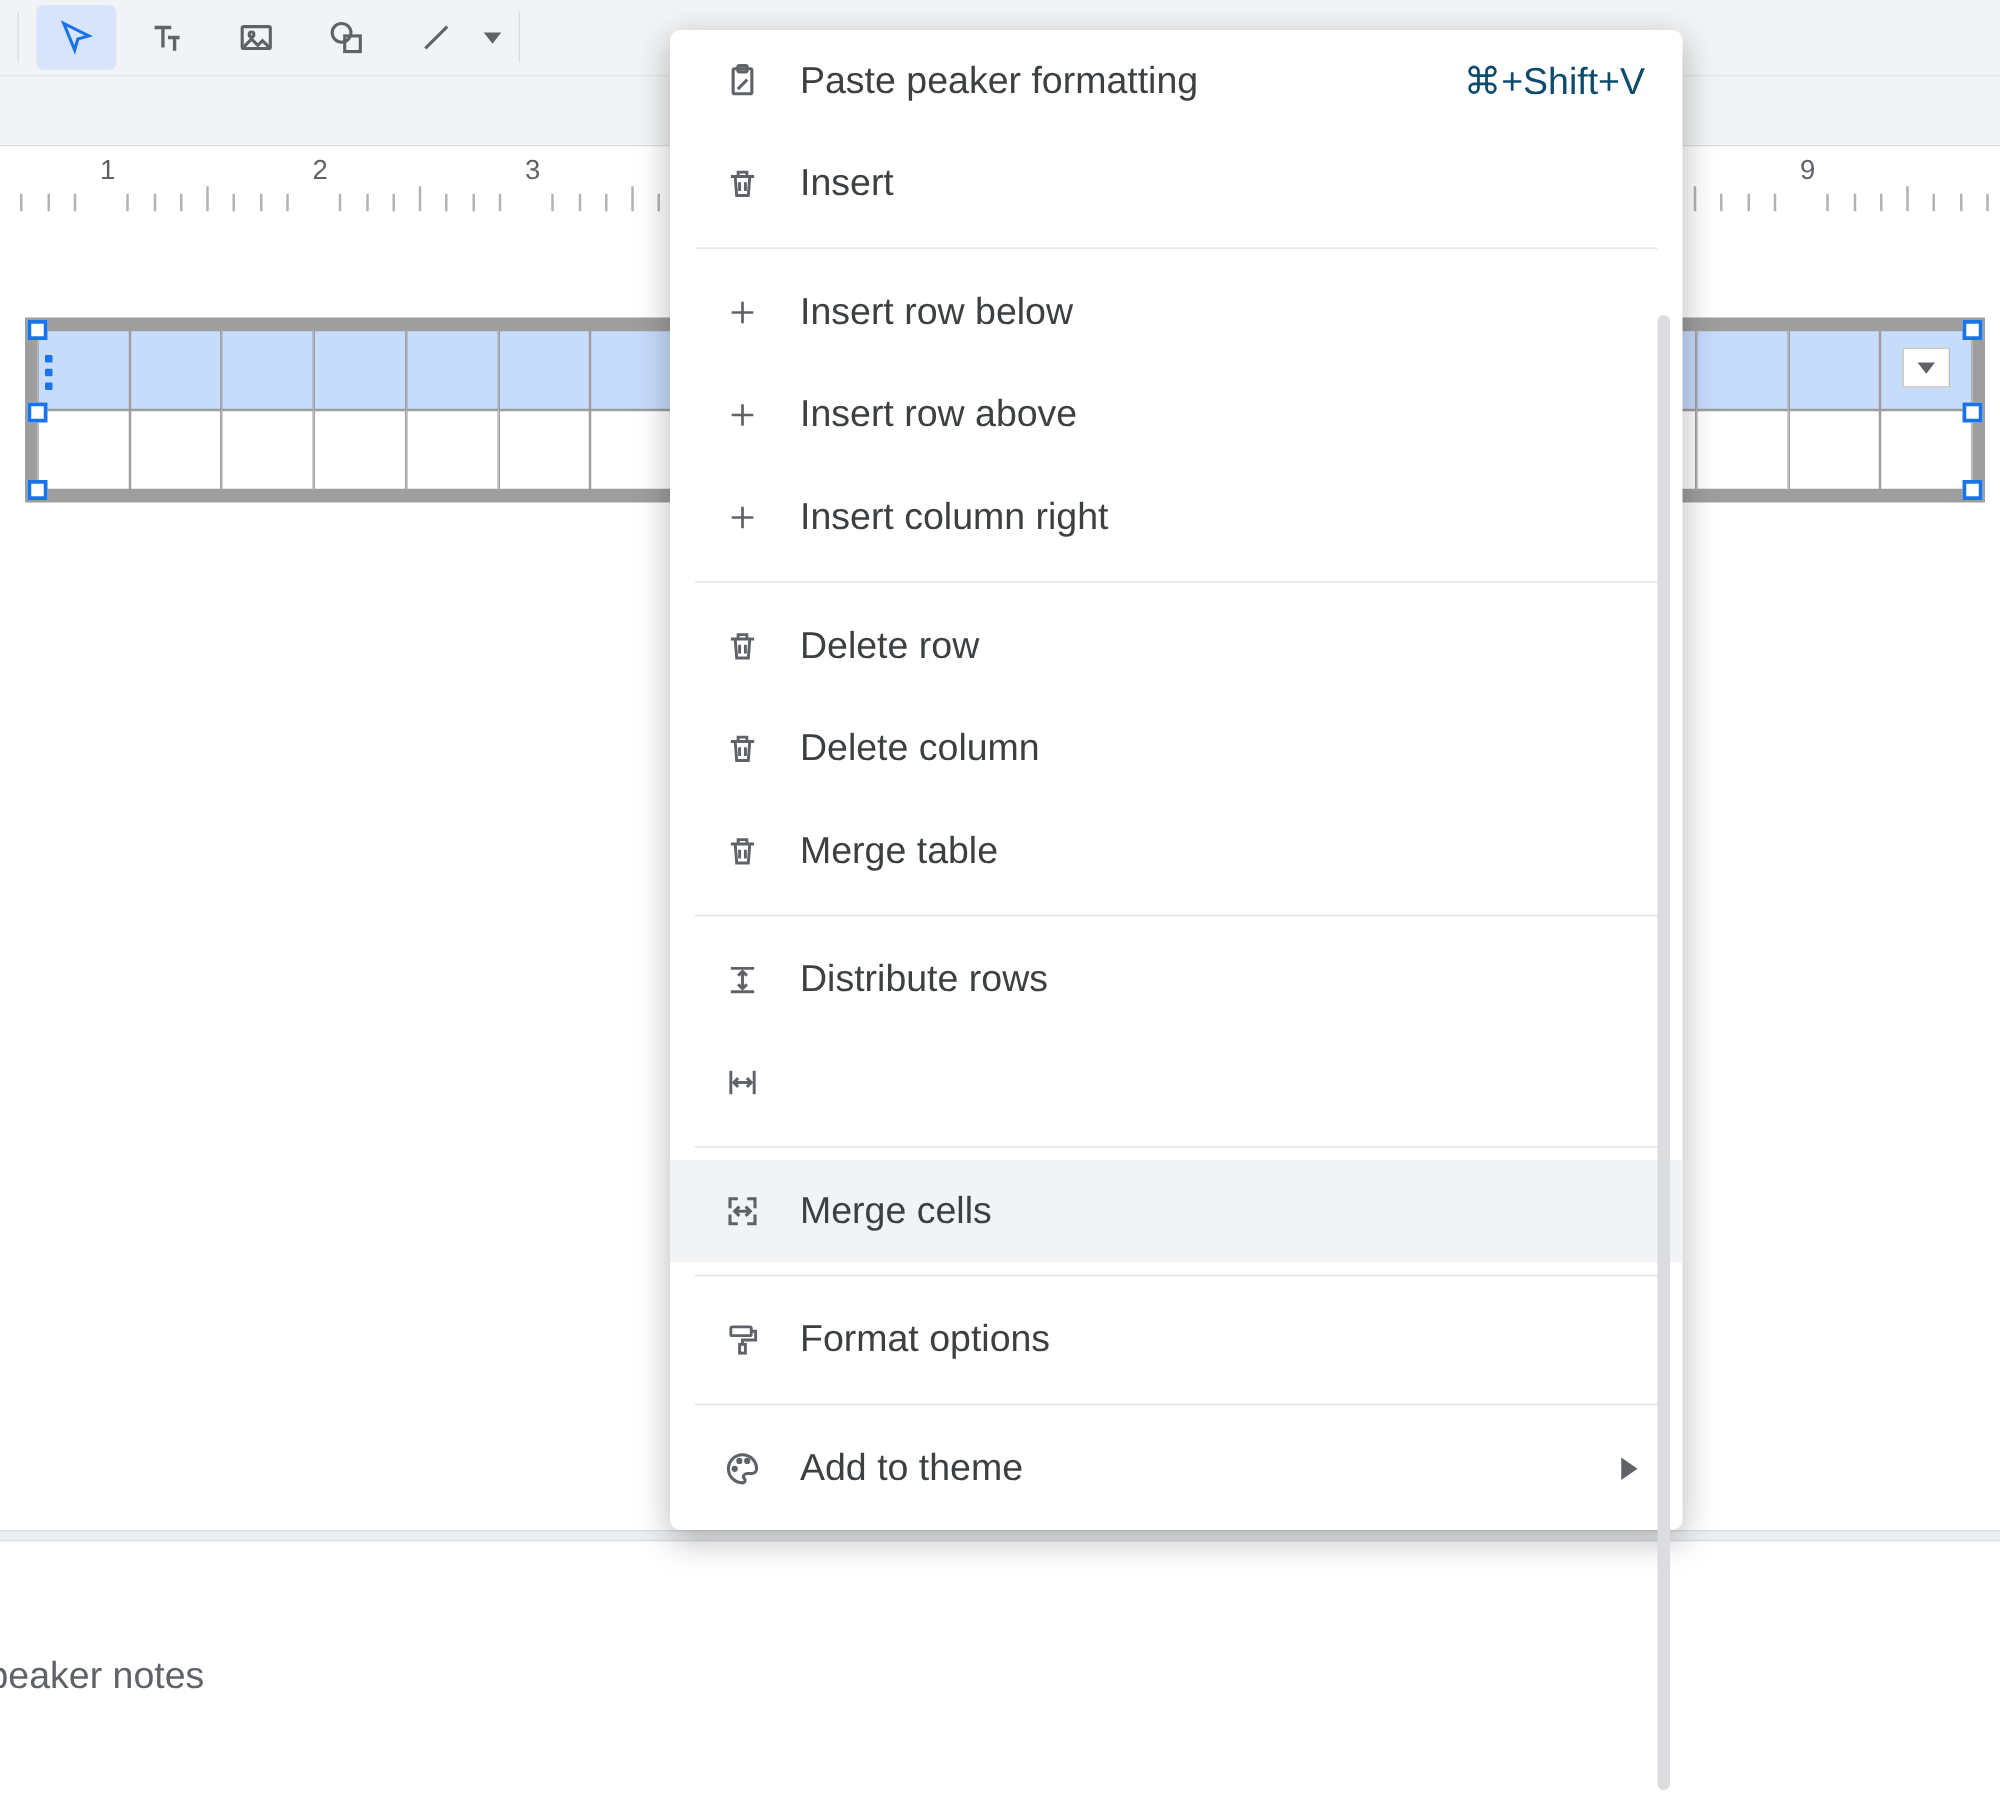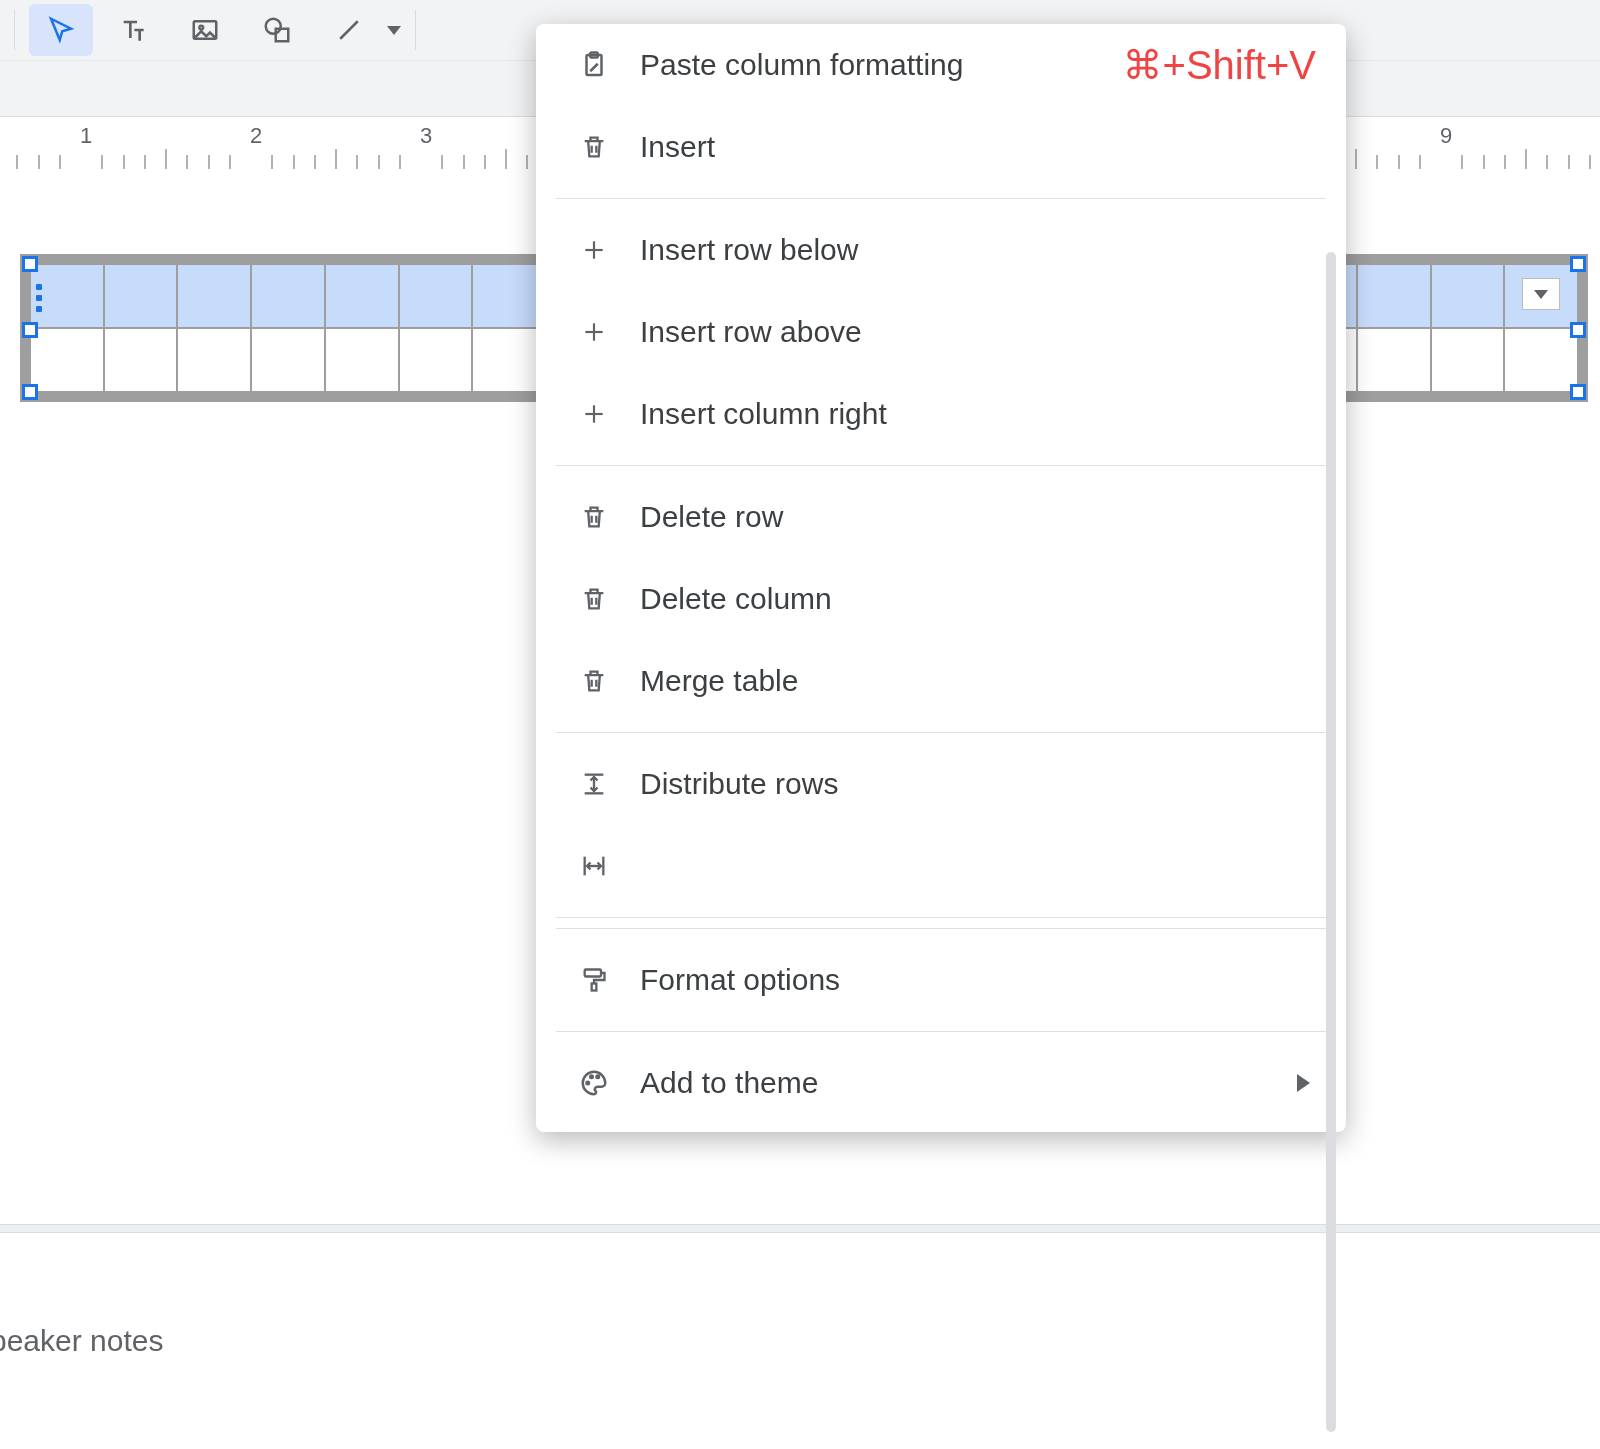--- a/index.html
+++ b/index.html
@@ -37,21 +37,21 @@
   .notes-sep{position:absolute;left:0;right:0;bottom:216px;height:8px;background:#eceff1;border-top:1px solid #dadce0}
   .notes{position:absolute;left:0;right:0;bottom:0;height:216px;background:#fff;border-top:1px solid #dadce0;display:flex;align-items:center;padding-left:0}
   .notes-text{font-size:30px;color:#5f6368;margin-left:-10px}
   
   .ctx{position:absolute;left:536px;top:24px;width:810px;background:#fff;border-radius:8px;box-shadow:0 8px 28px rgba(0,0,0,.28);padding-bottom:8px}
   .ctx-scroll{position:absolute;right:10px;top:228px;width:10px;height:1180px;background:#dadce0;border-radius:6px}
   .citem{display:flex;align-items:center;height:82px;padding:0 30px 0 34px;font-size:30px;color:#3c4043;position:relative}
   .citem.hover{background:#f1f3f4}
   .cico{width:48px;height:48px;display:flex;align-items:center;justify-content:center;margin-right:22px;color:#5f6368}
   .clabel{flex:1}
-  .cshort{color:#ef4444;font-size:40px}
+  .cshort{color:#0c4a6e;font-size:30px}
   .csubarrow{width:0;height:0;border-top:9px solid transparent;border-bottom:9px solid transparent;border-left:13px solid #5f6368;margin-right:6px}
   .csep{height:1px;background:#e0e0e0;margin:10px 20px}
   svg{display:block}
 </style>
 </head>
 <body>
 <div id="stage">
 
 <div class="toolbar">
   <div class="tdiv"></div>
@@ -237,21 +237,21 @@
 
 <div class="ctx">
   <div class="citem">
     <div class="cico">
       <svg width="30" height="30" viewBox="0 0 24 24" fill="none" stroke="#5f6368" stroke-width="2">
             <rect x="6" y="4" width="12" height="16" rx="1"></rect>
             <rect x="9" y="2" width="6" height="4" rx="1"></rect>
             <line x1="9" y1="17" x2="15" y2="11"></line>
           </svg>
     </div>
-    <span class="clabel">Paste column formatting</span>
+    <span class="clabel">Paste peaker formatting</span>
     <span class="cshort">⌘+Shift+V</span>
   </div>
   <div class="citem">
     <div class="cico">
       <svg width="28" height="28" viewBox="0 0 24 24" fill="none" stroke="#5f6368" stroke-width="2">
             <path d="M4 7h16M9 7V4h6v3M7 7l1 13h8l1-13M10 11v6M14 11v6"></path>
           </svg>
     </div>
     <span class="clabel">Insert</span>
   </div>
@@ -324,20 +324,28 @@
     <div class="cico">
           <svg width="28" height="28" viewBox="0 0 24 24" fill="none" stroke="#5f6368" stroke-width="2">
             <line x1="4" y1="4" x2="4" y2="20"></line>
             <line x1="20" y1="4" x2="20" y2="20"></line>
             <line x1="6" y1="12" x2="18" y2="12"></line>
             <path d="M9 9l-3 3 3 3M15 9l3 3-3 3"></path>
           </svg>
         </div>
   </div>
   <div class="csep"></div>
+  <div class="citem hover">
+    <div class="cico">
+          <svg width="30" height="30" viewBox="0 0 24 24" fill="none" stroke="#5f6368" stroke-width="2">
+            <path d="M9 4H4v6M15 4h5v6M9 20H4v-6M15 20h5v-6M8 12h8M10 9l-3 3 3 3M14 9l3 3-3 3"></path>
+          </svg>
+        </div>
+    <span class="clabel">Merge cells</span>
+  </div>
   <div class="csep"></div>
   <div class="citem">
     <div class="cico">
           <svg width="28" height="28" viewBox="0 0 24 24" fill="none" stroke="#5f6368" stroke-width="2">
             <rect x="4" y="3" width="14" height="6" rx="1"></rect>
             <path d="M18 6h3v6h-9v3"></path>
             <rect x="10" y="15" width="4" height="6"></rect>
           </svg>
         </div>
     <span class="clabel">Format options</span>

